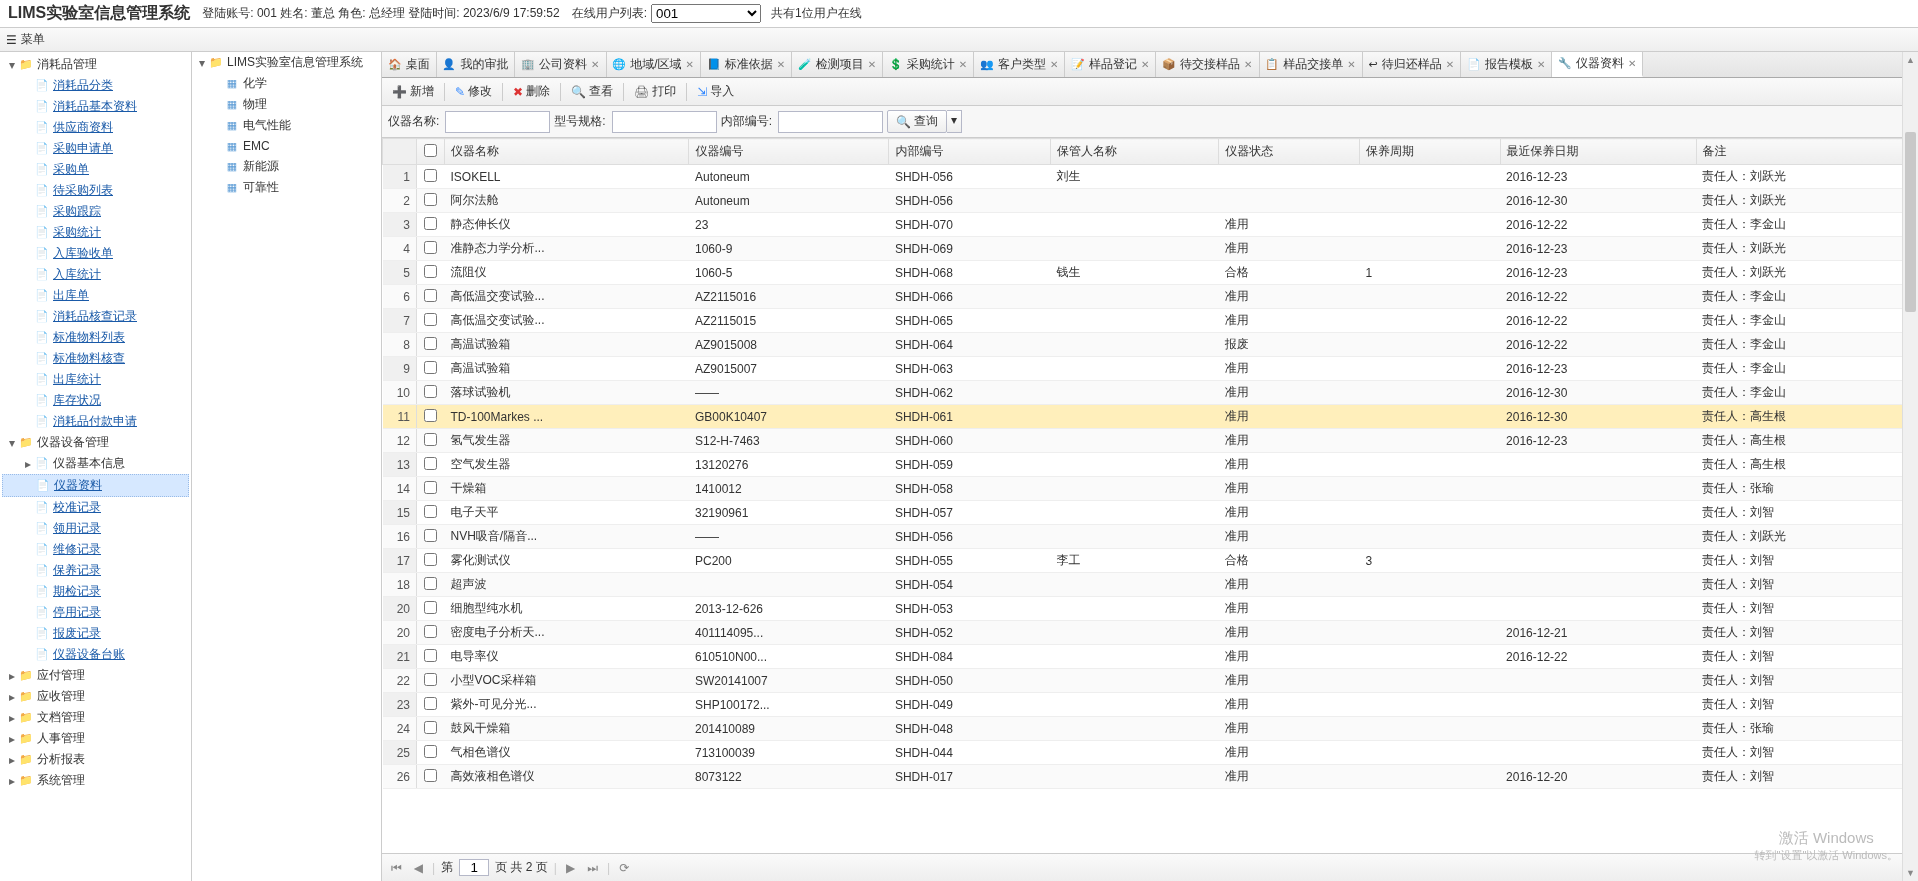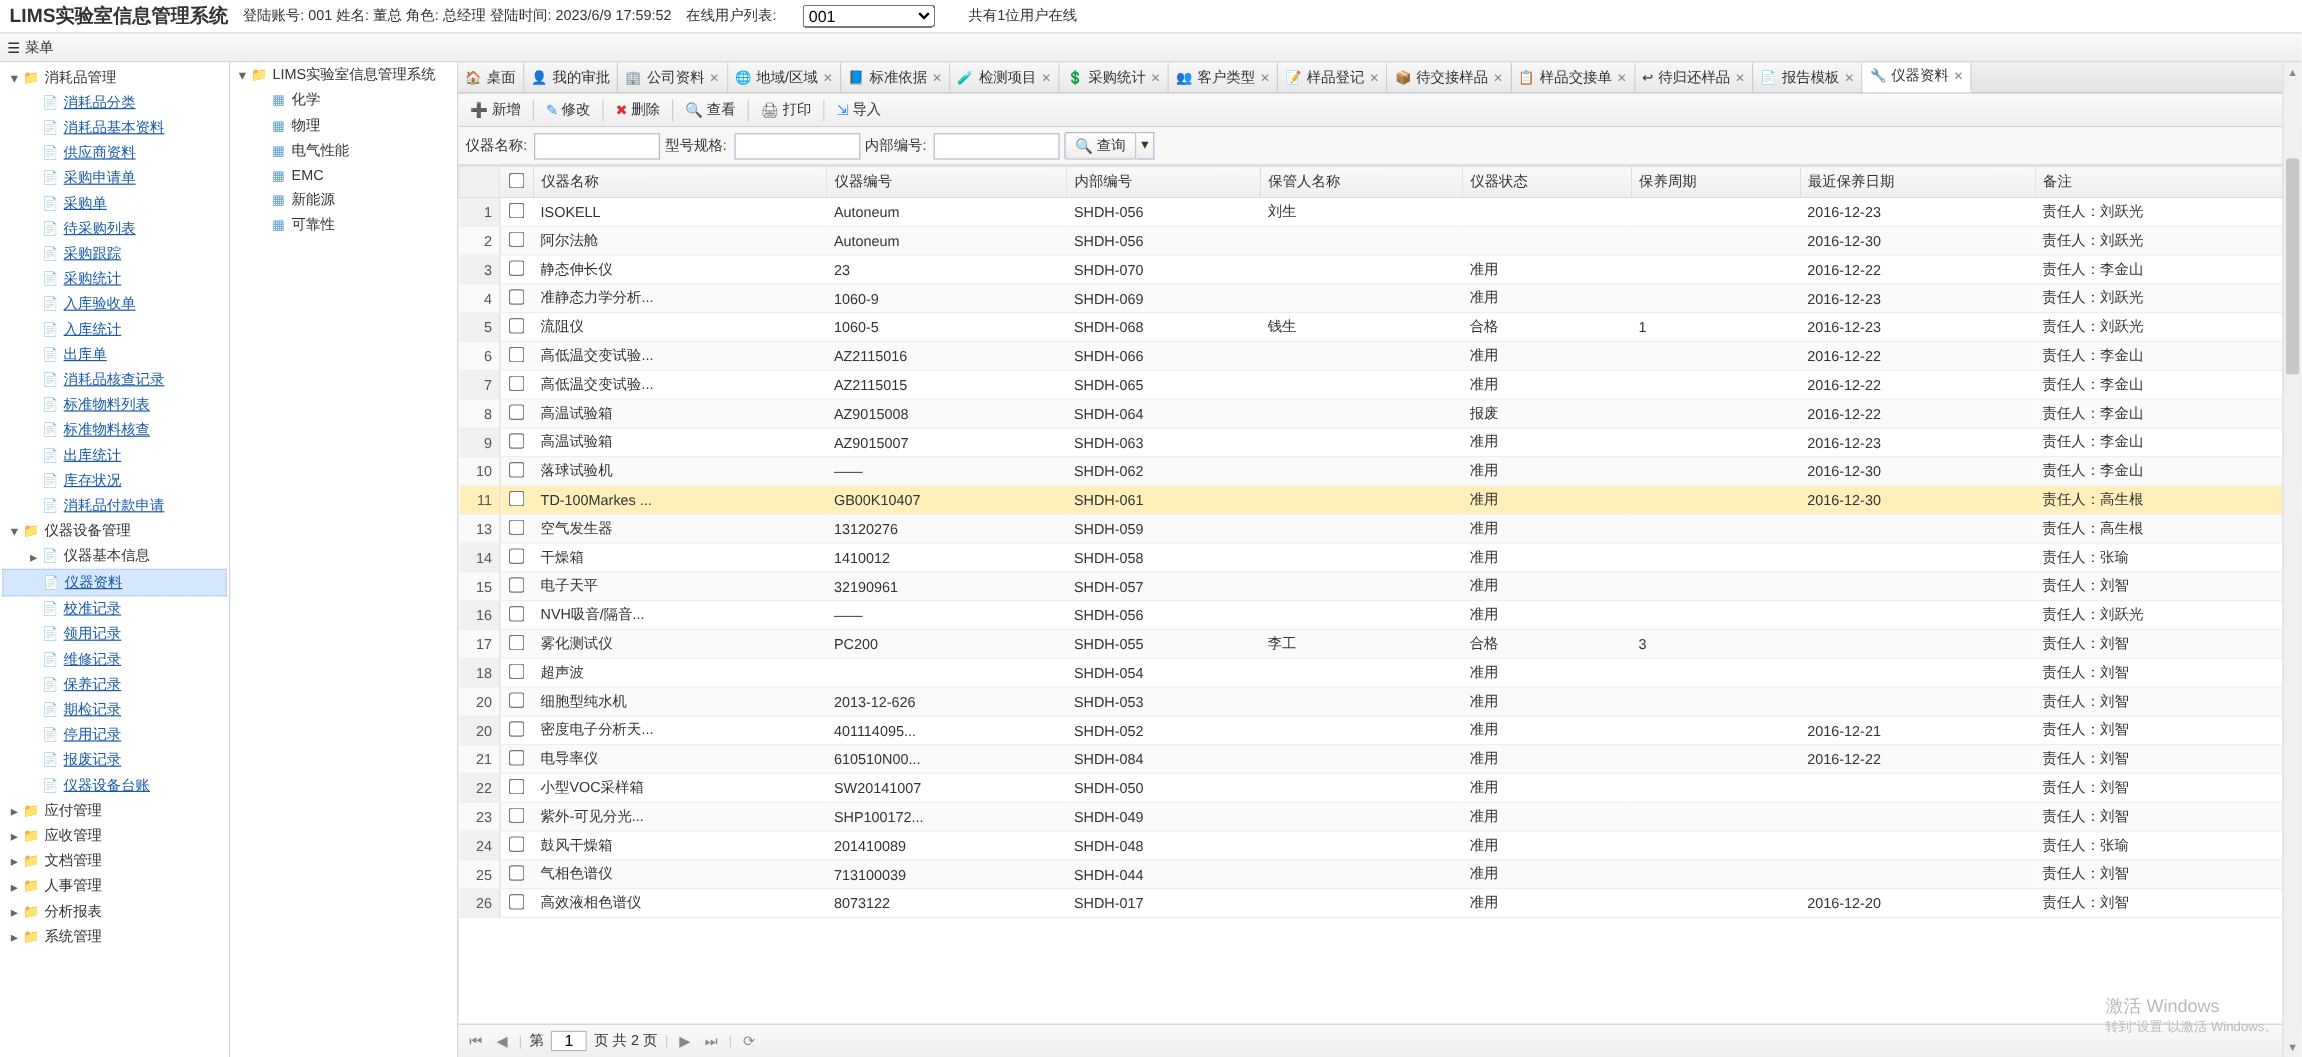--- a/index.html
+++ b/index.html
@@ -1,20 +1,20 @@
 <!DOCTYPE html>
 <html><head>
 <meta charset="utf-8">
 <style>
 * { box-sizing: border-box; margin: 0; padding: 0; }
 body { font-family: "Microsoft YaHei", Arial, sans-serif; font-size: 12px; color: #333; background: #fff; overflow: hidden; }
 .header { display: flex; align-items: center; padding: 4px 8px; border-bottom: 1px solid #ccc; height: 28px; }
 .header .title { font-size: 16px; font-weight: bold; margin-right: 12px; }
 .header .info { font-size: 12px; color: #333; }
-.header select { margin: 0 22px; min-width: 110px; }
+.header select { margin: 0 4px; min-width: 110px; }
 .menu-bar { display: flex; align-items: center; background: linear-gradient(#fafafa,#eee); border-bottom: 1px solid #ccc; height: 24px; padding: 0 6px; }
 .menu-bar .icon { margin-right: 4px; }
 
 .main { display: flex; height: calc(100vh - 52px); }
 .left-panel { width: 192px; border-right: 1px solid #ccc; overflow-y: auto; background: #fff; }
 .left-panel .tree { padding: 2px; }
 .tree-item { display: flex; align-items: center; padding: 2px 4px; cursor: pointer; white-space: nowrap; }
 .tree-item.selected { background: #d6e8ff; border: 1px dotted #99bbe8; }
 .tree-indent { display: inline-block; }
 .tree-toggle { width: 12px; display: inline-block; text-align: center; color: #666; }
@@ -51,21 +51,21 @@
 .grid td { border-bottom: 1px solid #eee; padding: 3px 6px; white-space: nowrap; }
 .grid tr:nth-child(even) td { background: #fafafa; }
 .grid tr.sel td { background: #ffefbb !important; }
 .grid .rownum { text-align: right; color: #555; width: 34px; background: #f0f0f0; border-right: 1px solid #ddd; }
 .grid .checkbox-col { width: 28px; text-align: center; }
 
 .pager { display: flex; align-items: center; border-top: 1px solid #ccc; background: linear-gradient(#fafafa,#eee); height: 28px; padding: 0 6px; gap: 6px; }
 .pager .pbtn { cursor: pointer; color: #888; padding: 0 3px; }
 .pager input { width: 30px; text-align: center; border: 1px solid #b5b8c8; }
 
-.watermark { position: fixed; right: 20px; bottom: 18px; color: #bbb; font-size: 15px; text-align: left; pointer-events: none; }
+.watermark { position: fixed; right: 20px; bottom: 18px; color: #bbb; font-size: 15px; text-align: center; pointer-events: none; }
 .watermark .sub { font-size: 11px; }
 
 .scrollbar-right { position: absolute; right: 0; top: 52px; bottom: 0; width: 16px; background: #f0f0f0; border-left: 1px solid #ddd; }
 .scrollbar-right .thumb { position: absolute; left: 2px; right: 2px; top: 80px; height: 180px; background: #c8c8c8; border-radius: 2px; }
 .scrollbar-right .arr { position: absolute; left: 0; right: 0; height: 16px; text-align: center; color: #888; font-size: 9px; line-height: 16px; }
 </style>
 </head>
 <body>
 
 <div class="header">
@@ -605,20 +605,32 @@
             <tr class="sel">
               <td class="rownum">11</td>
               <td class="checkbox-col"><input type="checkbox" style=""></td>
               <td>TD-100Markes ...</td>
               <td>GB00K10407</td>
               <td>SHDH-061</td>
               <td></td>
               <td>准用</td>
               <td></td>
               <td>2016-12-30</td>
+              <td>责任人：高生根</td>
+            </tr>
+            <tr>
+              <td class="rownum">12</td>
+              <td class="checkbox-col"><input type="checkbox" style=""></td>
+              <td>氢气发生器</td>
+              <td>S12-H-7463</td>
+              <td>SHDH-060</td>
+              <td></td>
+              <td>准用</td>
+              <td></td>
+              <td>2016-12-23</td>
               <td>责任人：高生根</td>
             </tr>
             <tr>
               <td class="rownum">13</td>
               <td class="checkbox-col"><input type="checkbox" style=""></td>
               <td>空气发生器</td>
               <td>13120276</td>
               <td>SHDH-059</td>
               <td></td>
               <td>准用</td>

